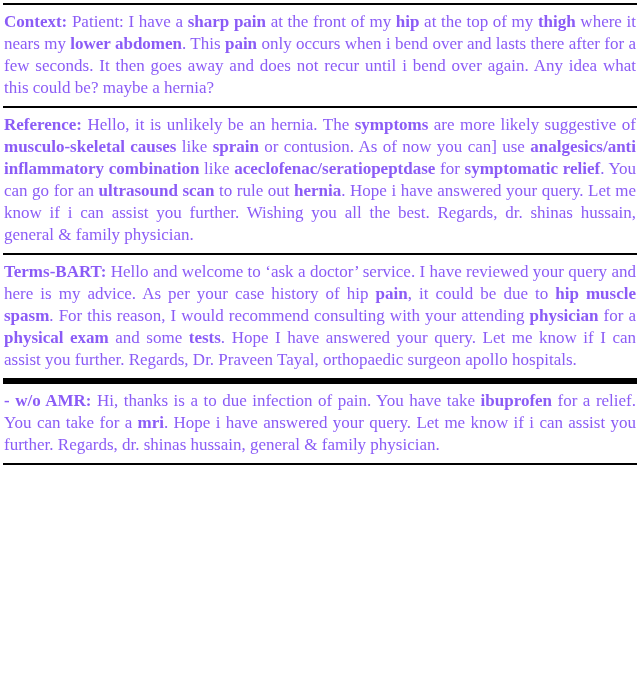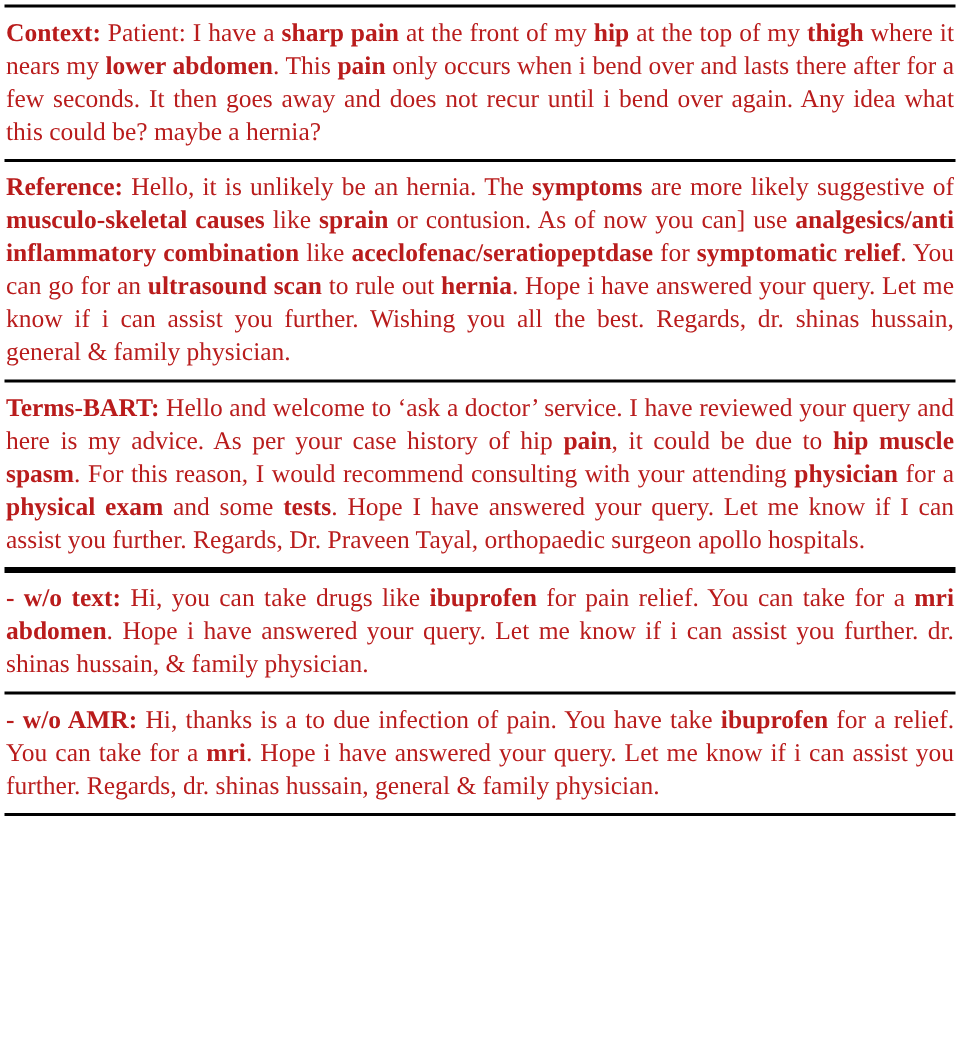--- a/index.html
+++ b/index.html
@@ -13,21 +13,21 @@
     overflow: hidden;
   }
   .page {
     box-sizing: border-box;
     width: 640px;
     height: 694px;
     padding: 3px 3px 0 3px;
     font-family: "Liberation Serif", "DejaVu Serif", serif;
     font-size: 17px;
     line-height: 22px;
-    color: #b91c1c;
+    color: #8b5cf6;
   }
   .rule {
     height: 2px;
     background: #000000;
     width: 100%;
   }
   .section {
     margin: 0;
     padding: 6px 1px 7px 1px;
     text-align: justify;
@@ -51,21 +51,20 @@
 
   <div class="rule"></div>
 
   <p class="section"><b>Terms-BART:</b> Hello and welcome to ‘ask a doctor’ service. I have reviewed your query and here is my advice. As per your case history of hip <b>pain</b>, it could be due to <b>hip muscle spasm</b>. For this reason, I would recommend consulting with your attending <b>physician</b> for a <b>physical exam</b> and some <b>tests</b>. Hope I have answered your query. Let me know if I can assist you further. Regards, Dr. Praveen Tayal, orthopaedic surgeon apollo hospitals.</p>
 
   <div class="rule"></div>
 
 
   <div class="rule"></div>
 
-  <p class="section"><b>- w/o text:</b> Hi, you can take drugs like <b>ibuprofen</b> for pain relief. You can take for a <b>mri abdomen</b>. Hope i have answered your query. Let me know if i can assist you further. dr. shinas hussain, &amp; family physician.</p>
 
   <div class="rule"></div>
 
   <p class="section"><b>- w/o AMR:</b> Hi, thanks is a to due infection of pain. You have take <b>ibuprofen</b> for a relief. You can take for a <b>mri</b>. Hope i have answered your query. Let me know if i can assist you further. Regards, dr. shinas hussain, general &amp; family physician.</p>
 
   <div class="rule"></div>
 
 </div>
 
 </body></html>

